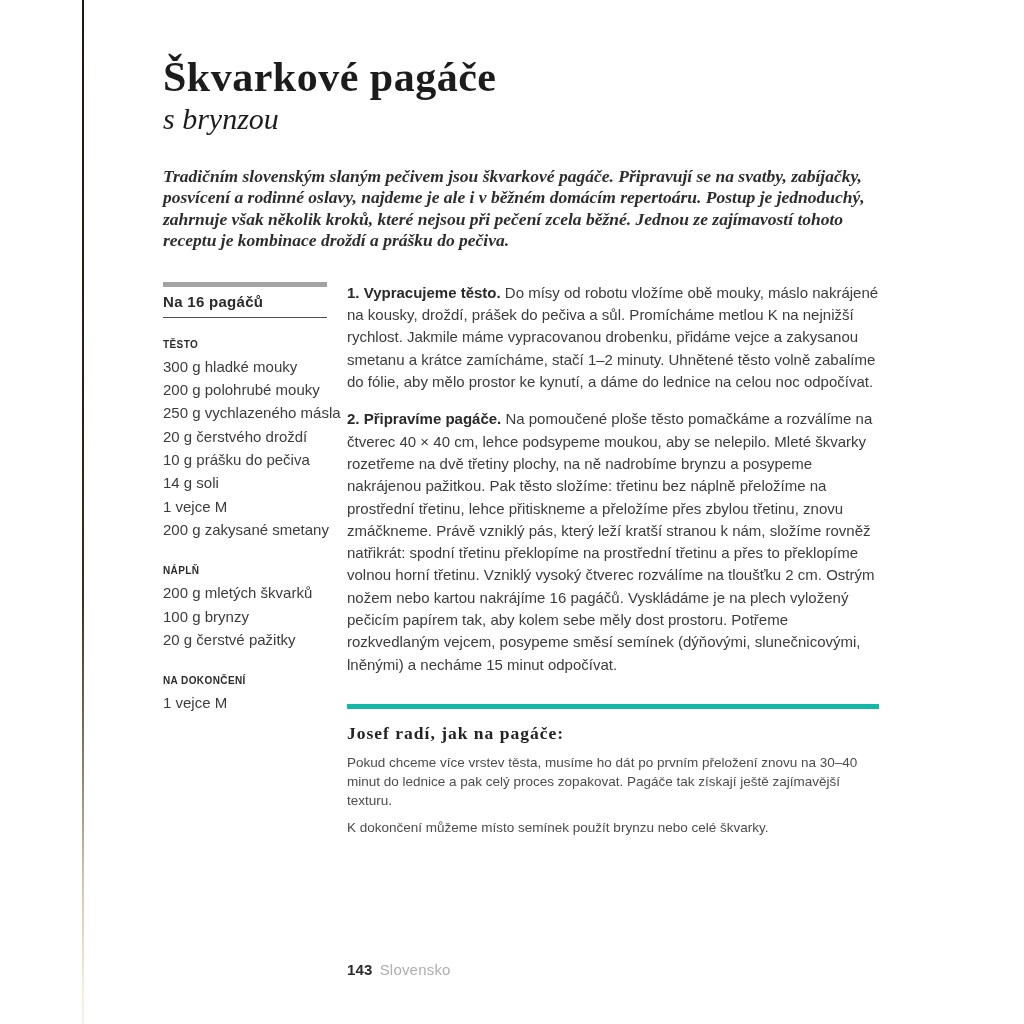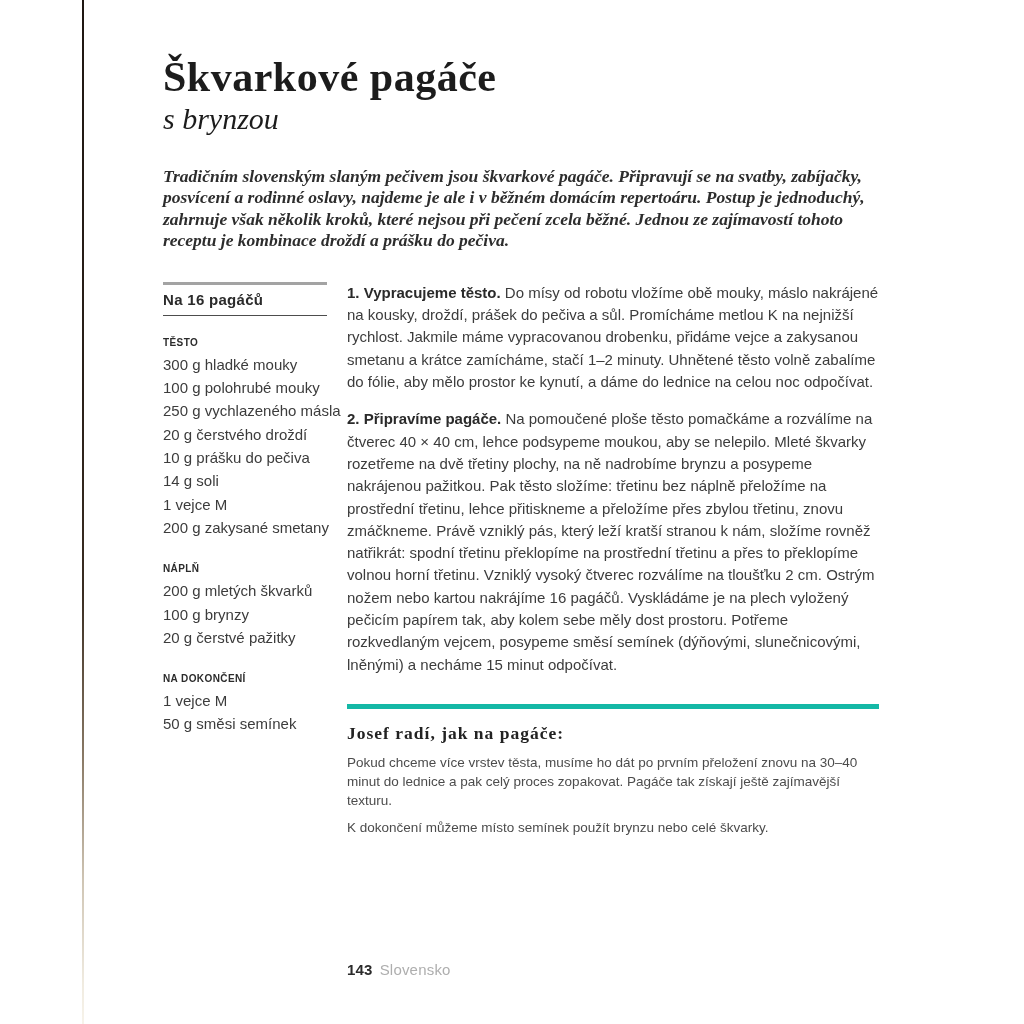--- a/index.html
+++ b/index.html
@@ -62,21 +62,21 @@
   }
   .columns {
     display: grid;
     grid-template-columns: 184px 532px;
     margin-top: 30px;
     align-items: start;
   }
   
   .yield-box {
     width: 164px;
-    border-top: 3px solid #a3a3a3;
+    border-top: 5px solid #a3a3a3;
     border-bottom: 1px solid #4d4d4d;
     padding: 6px 0 7px 0;
     font-size: 15px;
     font-weight: 700;
     letter-spacing: 0.3px;
     color: #2b2b2b;
   }
   .ing-section { margin-top: 21px; }
   .ing-section + .ing-section { margin-top: 24px; }
   .ing-title {
@@ -145,40 +145,39 @@
     <p class="intro">Tradičním slovenským slaným pečivem jsou škvarkové pagáče. Připravují se na svatby, zabíjačky, posvícení a rodinné oslavy, najdeme je ale i v běžném domácím repertoáru. Postup je jednoduchý, zahrnuje však několik kroků, které nejsou při pečení zcela běžné. Jednou ze zajímavostí tohoto receptu je kombinace droždí a prášku do pečiva.</p>
 
     <div class="columns">
 
       <aside>
         <div class="yield-box">Na 16 pagáčů</div>
 
         <div class="ing-section">
           <div class="ing-title">TĚSTO</div>
           <div class="ing-item">300 g hladké mouky</div>
-          <div class="ing-item">100 g polohrubé mouky</div>
+          <div class="ing-item">200 g polohrubé mouky</div>
           <div class="ing-item">250 g vychlazeného másla</div>
           <div class="ing-item">20 g čerstvého droždí</div>
           <div class="ing-item">10 g prášku do pečiva</div>
           <div class="ing-item">14 g soli</div>
           <div class="ing-item">1 vejce M</div>
           <div class="ing-item">200 g zakysané smetany</div>
         </div>
 
         <div class="ing-section">
           <div class="ing-title">NÁPLŇ</div>
           <div class="ing-item">200 g mletých škvarků</div>
           <div class="ing-item">100 g brynzy</div>
           <div class="ing-item">20 g čerstvé pažitky</div>
         </div>
 
         <div class="ing-section">
           <div class="ing-title">NA DOKONČENÍ</div>
           <div class="ing-item">1 vejce M</div>
-          <div class="ing-item">50 g směsi semínek</div>
         </div>
       </aside>
 
       <section class="method">
         <p class="step"><span class="lead">1. Vypracujeme těsto.</span> <span>Do mísy od robotu vložíme obě mouky, máslo nakrájené na kousky, droždí, prášek do pečiva a sůl. Promícháme metlou K na nejnižší rychlost. Jakmile máme vypracovanou drobenku, přidáme vejce a zakysanou smetanu a krátce zamícháme, stačí 1–2 minuty. Uhnětené těsto volně zabalíme do fólie, aby mělo prostor ke kynutí, a dáme do lednice na celou noc odpočívat.</span></p>
         <p class="step"><span class="lead">2. Připravíme pagáče.</span> <span>Na pomoučené ploše těsto pomačkáme a rozválíme na čtverec 40 × 40 cm, lehce podsypeme moukou, aby se nelepilo. Mleté škvarky rozetřeme na dvě třetiny plochy, na ně nadrobíme brynzu a posypeme nakrájenou pažitkou. Pak těsto složíme: třetinu bez náplně přeložíme na prostřední třetinu, lehce přitiskneme a přeložíme přes zbylou třetinu, znovu zmáčkneme. Právě vzniklý pás, který leží kratší stranou k nám, složíme rovněž natřikrát: spodní třetinu překlopíme na prostřední třetinu a přes to překlopíme volnou horní třetinu. Vzniklý vysoký čtverec rozválíme na tloušťku 2 cm. Ostrým nožem nebo kartou nakrájíme 16 pagáčů. Vyskládáme je na plech vyložený pečicím papírem tak, aby kolem sebe měly dost prostoru. Potřeme rozkvedlaným vejcem, posypeme směsí semínek (dýňovými, slunečnicovými, lněnými) a necháme 15 minut odpočívat.</span></p>
 
         <div class="tip">
           <div class="tip-heading">Josef radí, jak na pagáče:</div>
           <p>Pokud chceme více vrstev těsta, musíme ho dát po prvním přeložení znovu na 30–40 minut do lednice a pak celý proces zopakovat. Pagáče tak získají ještě zajímavější texturu.</p>

